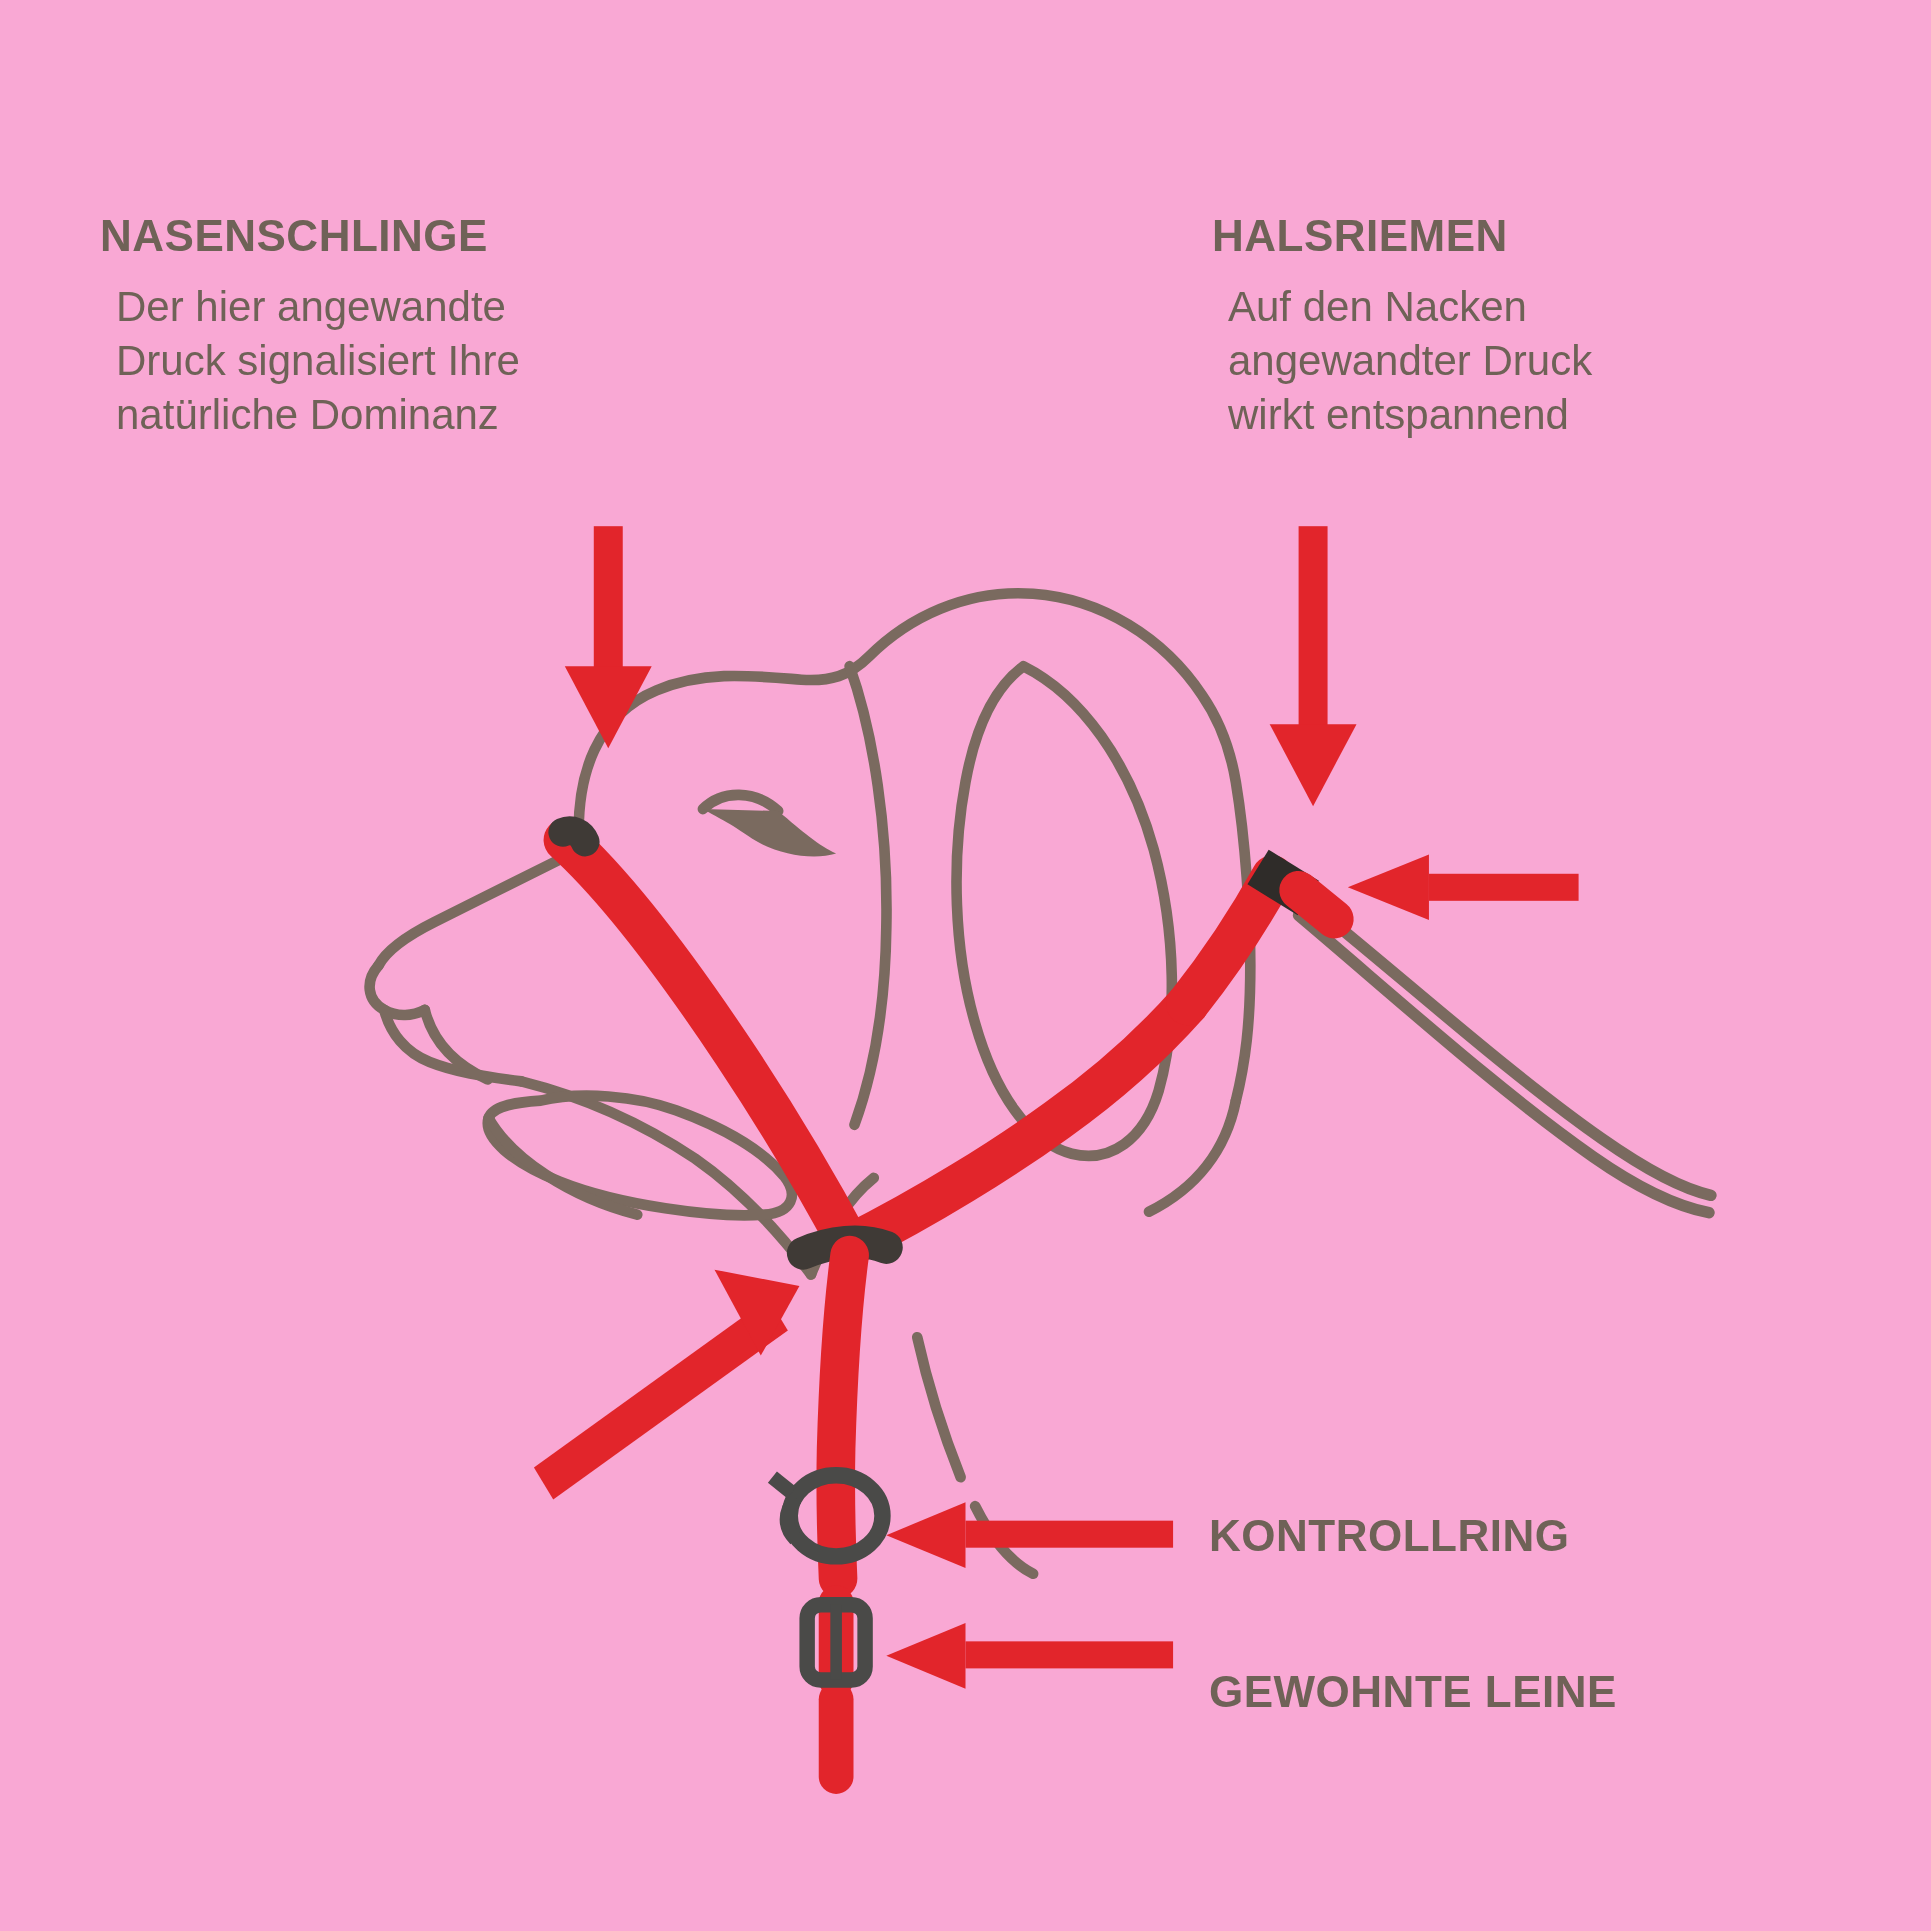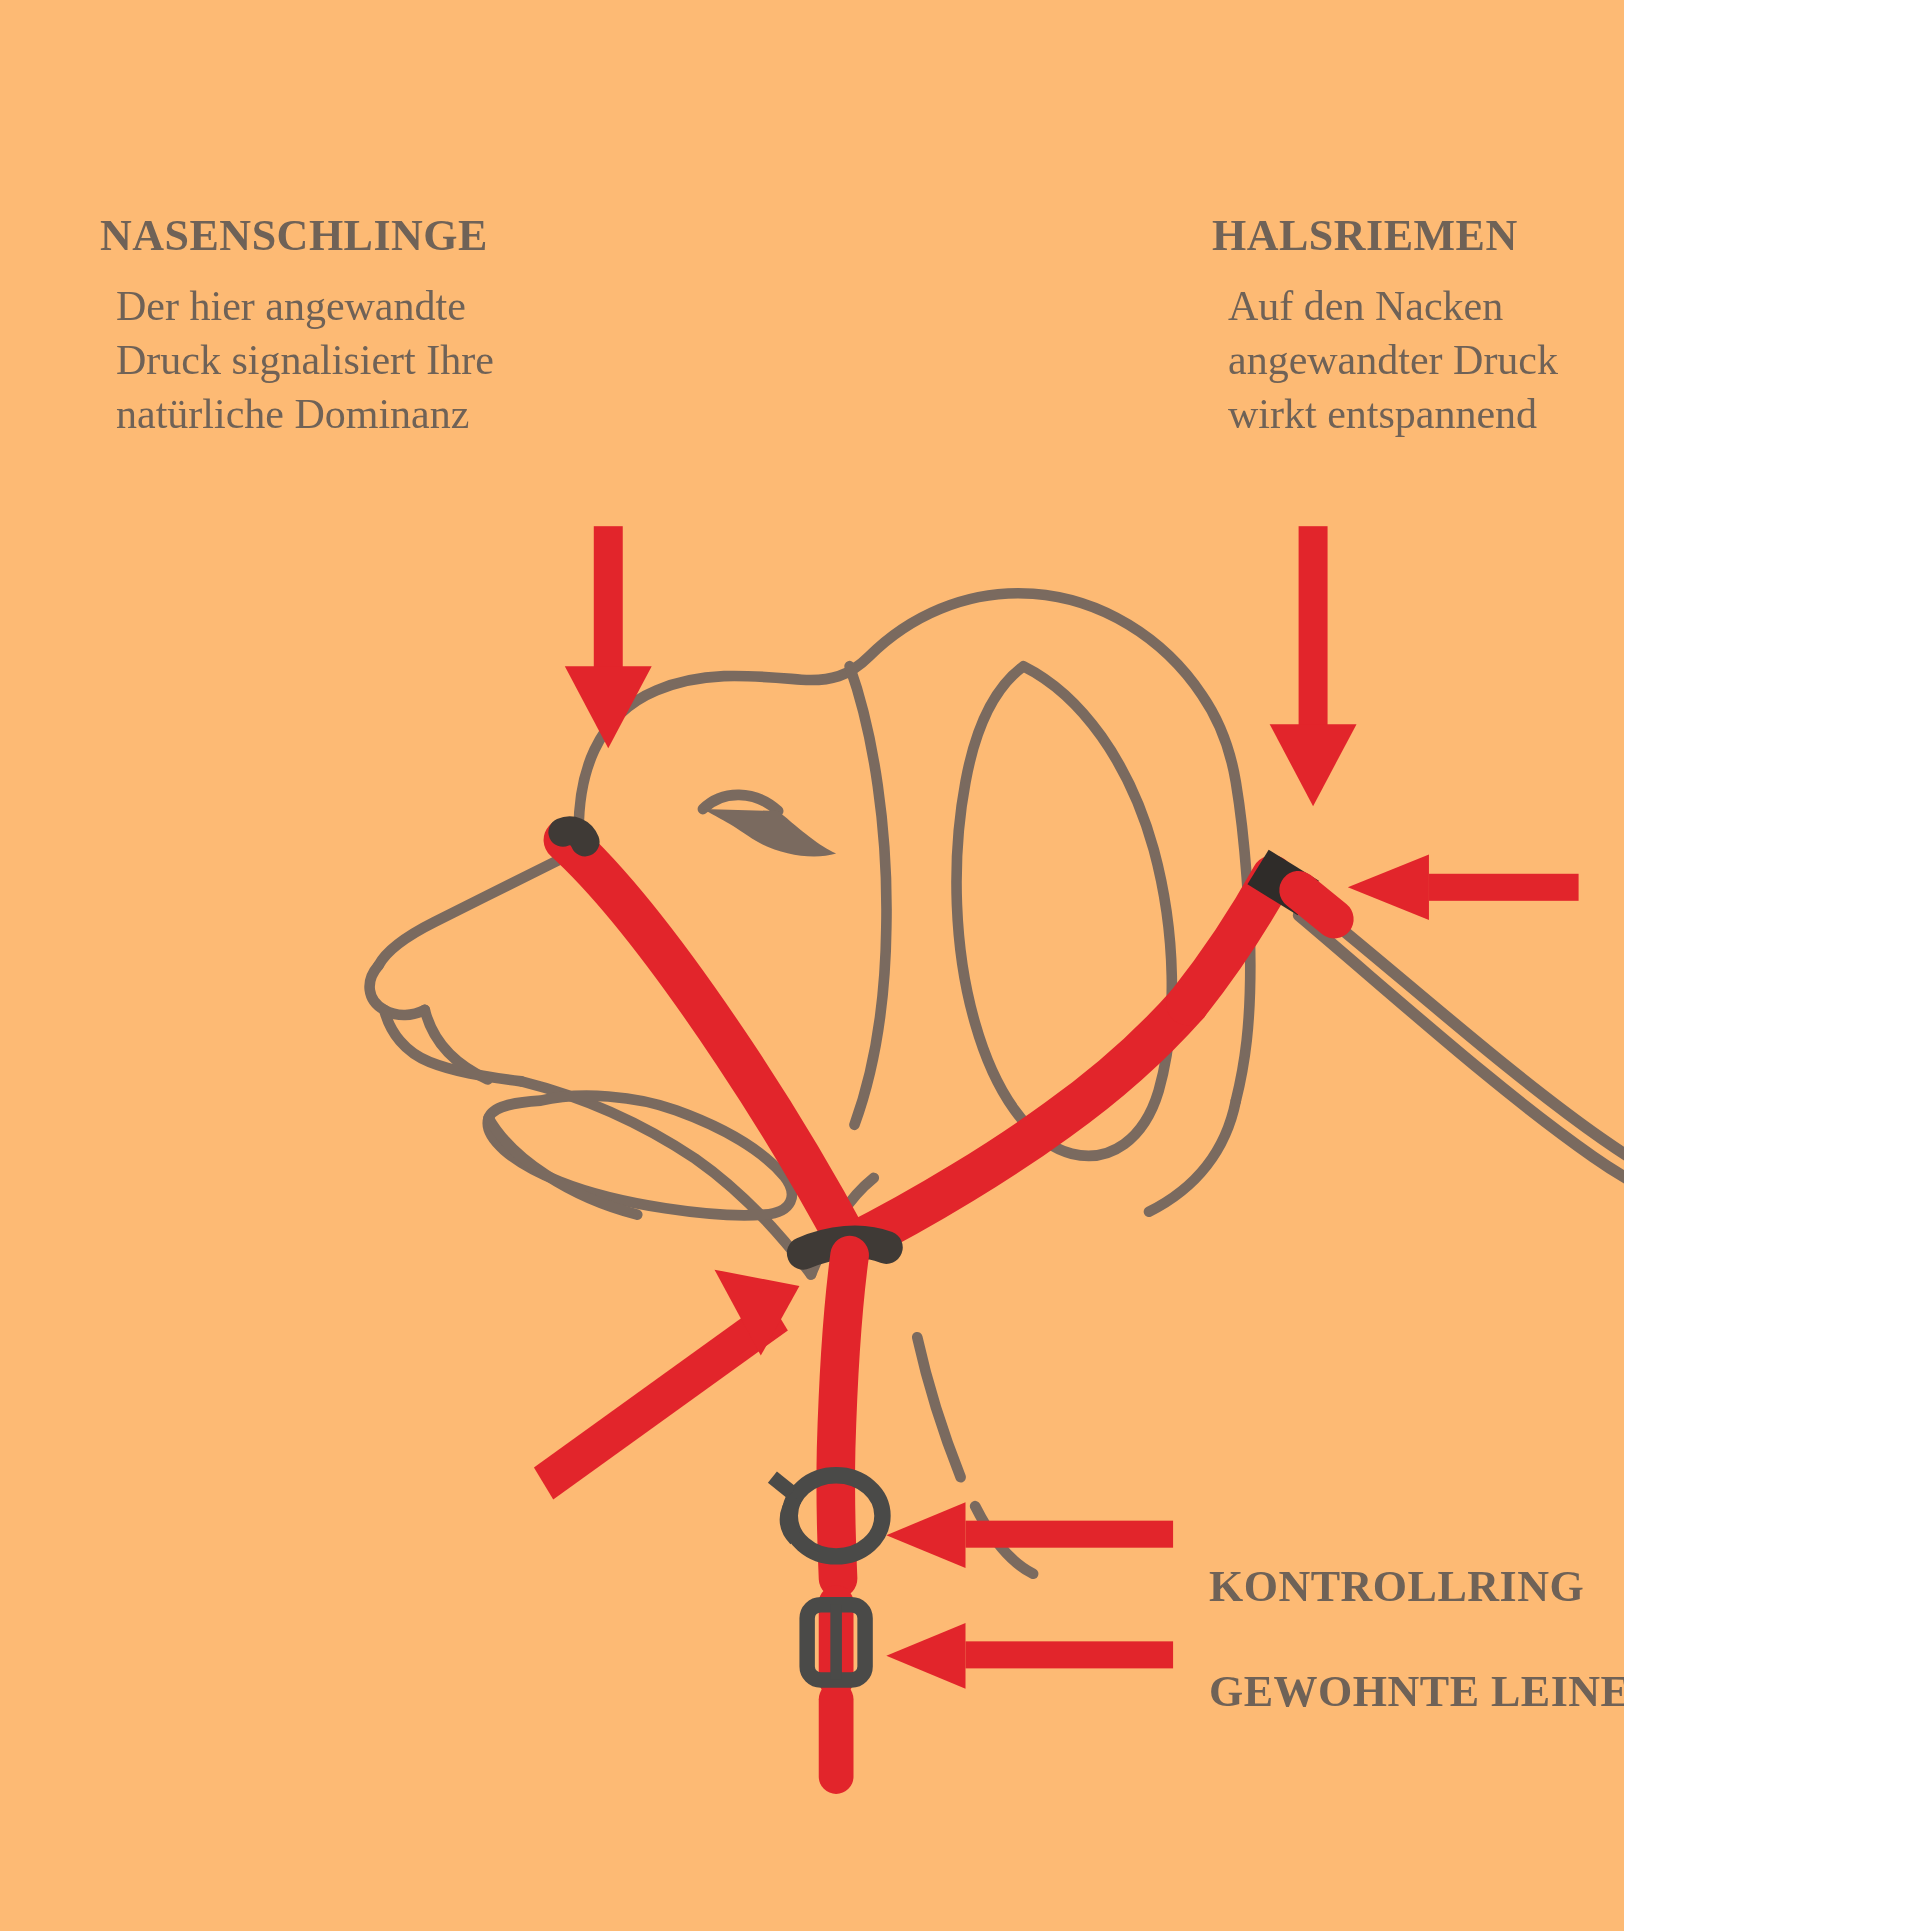--- a/index.html
+++ b/index.html
@@ -2,25 +2,25 @@
 <html><head>
 <meta charset="utf-8">
 <style>
   html, body {
     margin: 0;
     padding: 0;
     background: #ffffff;
   }
   #stage {
     position: relative;
-    width: 1624px;
+    width: 1931px;
     height: 1931px;
-    background: #fdba74;
+    background: #f9a8d4;
     overflow: hidden;
-    font-family: Liberation Serif, serif;
+    font-family: Liberation Sans, sans-serif;
   }
   .annot {
     position: absolute;
     color: #6f6257;
   }
   .annot .title {
     font-weight: bold;
     font-size: 44px;
     letter-spacing: 0.5px;
     line-height: 1.28;
@@ -202,21 +202,21 @@
 
   <div class="annot" style="left:1212px; top:208px; width:579px;">
     <div class="title">HALSRIEMEN</div>
     <div class="body">Auf den Nacken
 angewandter Druck
 wirkt entspannend</div>
   </div>
 
 
 
-  <div class="annot" style="left:1209px; top:1559px; width:618px;">
+  <div class="annot" style="left:1209px; top:1508px; width:618px;">
     <div class="title">KONTROLLRING</div>
   </div>
 
   <div class="annot" style="left:1209px; top:1664px; width:676px;">
     <div class="title">GEWOHNTE LEINE</div>
   </div>
 
 </div>
 
 

